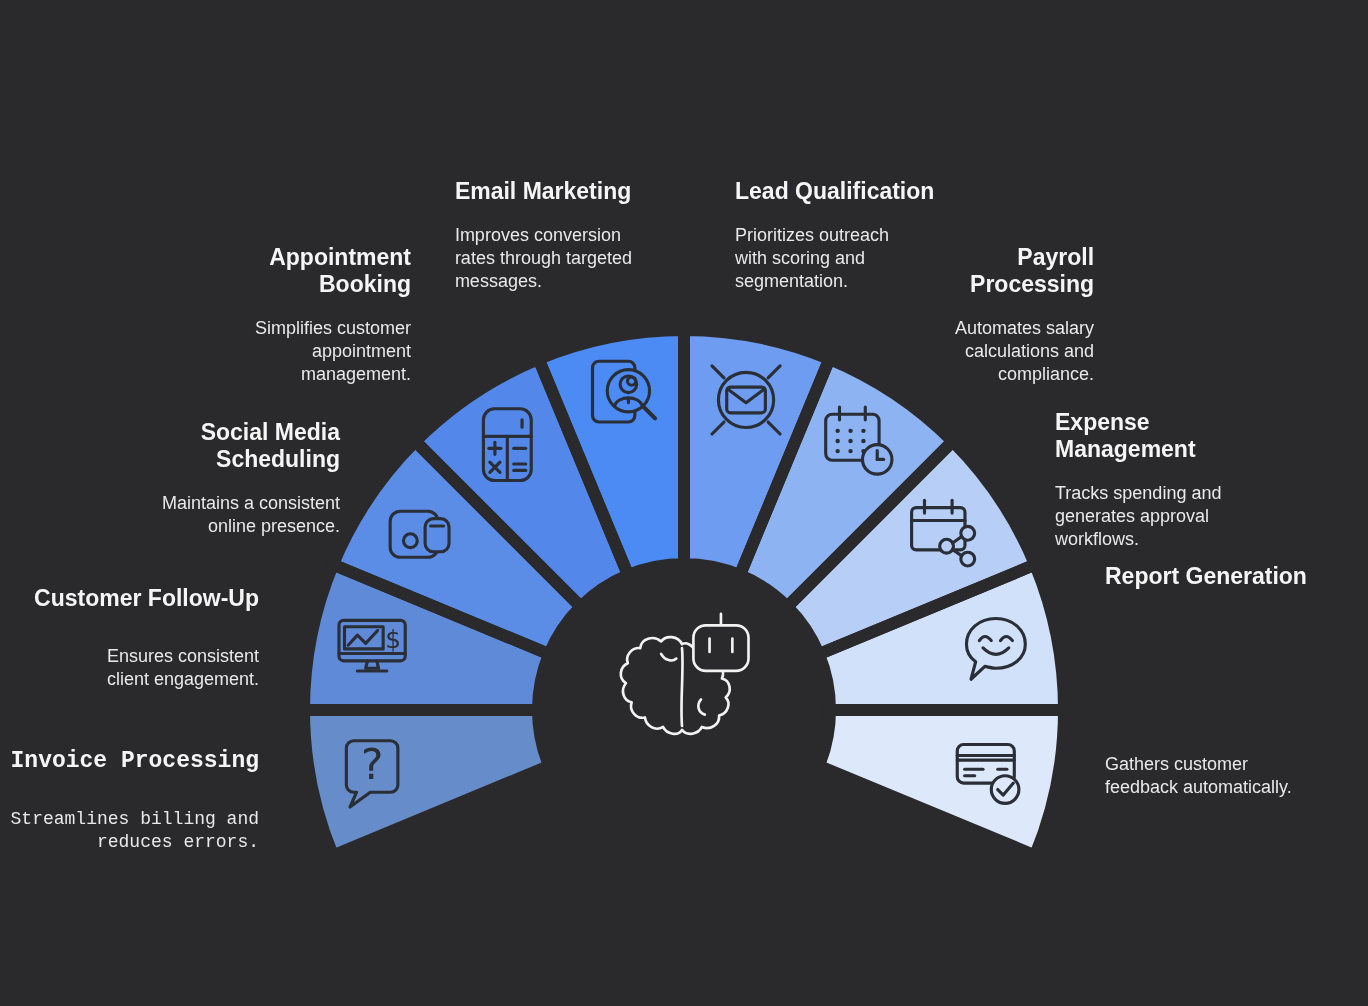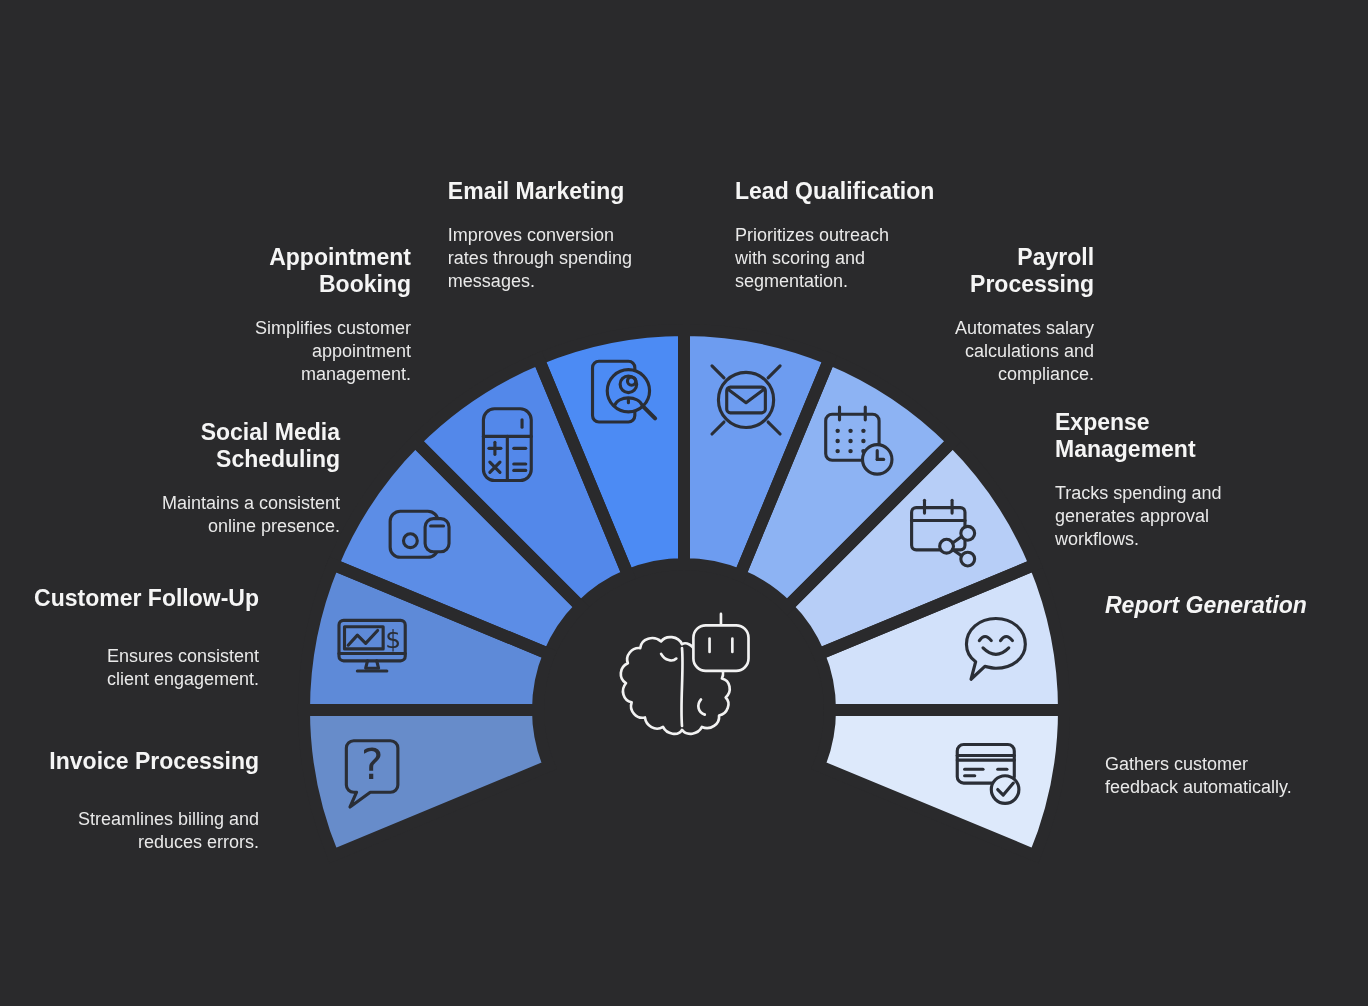--- a/index.html
+++ b/index.html
@@ -29,22 +29,22 @@
     font-size:18px; line-height:23px; color:#e9e9e9; margin-top:19px;
   }
 
   .seg-email-marketing      { right:736px;  top:178px; text-align:left; }
   .seg-lead-qualification   { left:735px;   top:178px; text-align:left; }
   .seg-appointment-booking  { right:957px;  top:244px; text-align:right; }
   .seg-payroll-processing   { left:955px;   top:244px; text-align:right; }
   .seg-social-media-scheduling { right:1028px; top:419px; text-align:right; }
   .seg-expense-management   { left:1055px;  top:409px; text-align:left; }
   .seg-customer-follow-up   { right:1109px; top:585px; text-align:right; }
-  .seg-report-generation    { left:1105px;  top:592px; text-align:left;font-style:italic; }
-  .seg-invoice-processing   { right:1109px; top:748px; text-align:right; }
+  .seg-report-generation    { left:1105px;  top:563px; text-align:left; }
+  .seg-invoice-processing   { right:1109px; top:748px; text-align:right;font-family:Liberation Mono, monospace; }
   .seg-feedback-collection  { left:1105px;  top:734px; text-align:left; }
 
   .seg-customer-follow-up .seg-desc,
   .seg-invoice-processing .seg-desc { margin-top:33px; }
 </style>
 </head>
 <body>
 
 <div class="stage">
   <svg id="fan-svg" width="1368" height="1006">
@@ -194,21 +194,21 @@
       <div class="label-block seg-customer-follow-up"><div class="seg-heading">Customer Follow-Up</div><div class="seg-desc">Ensures consistent
 client engagement.</div></div>
       <div class="label-block seg-social-media-scheduling"><div class="seg-heading">Social Media
 Scheduling</div><div class="seg-desc">Maintains a consistent
 online presence.</div></div>
       <div class="label-block seg-appointment-booking"><div class="seg-heading">Appointment
 Booking</div><div class="seg-desc">Simplifies customer
 appointment
 management.</div></div>
       <div class="label-block seg-email-marketing"><div class="seg-heading">Email Marketing</div><div class="seg-desc">Improves conversion
-rates through spending
+rates through targeted
 messages.</div></div>
       <div class="label-block seg-lead-qualification"><div class="seg-heading">Lead Qualification</div><div class="seg-desc">Prioritizes outreach
 with scoring and
 segmentation.</div></div>
       <div class="label-block seg-payroll-processing"><div class="seg-heading">Payroll
 Processing</div><div class="seg-desc">Automates salary
 calculations and
 compliance.</div></div>
       <div class="label-block seg-expense-management"><div class="seg-heading">Expense
 Management</div><div class="seg-desc">Tracks spending and

